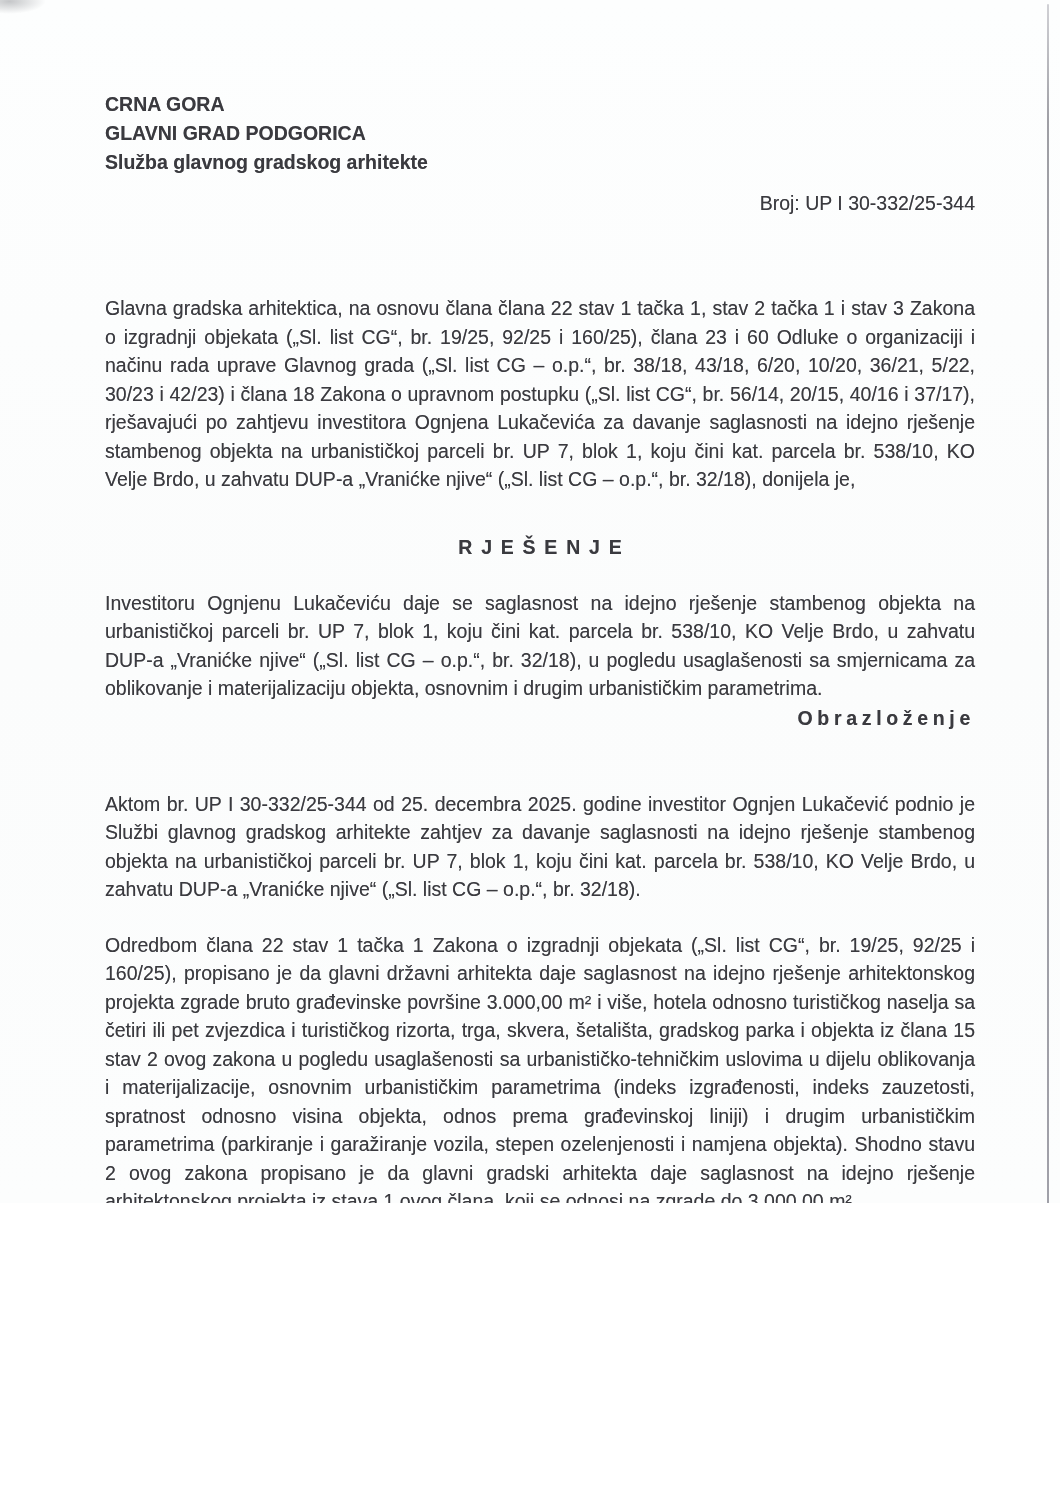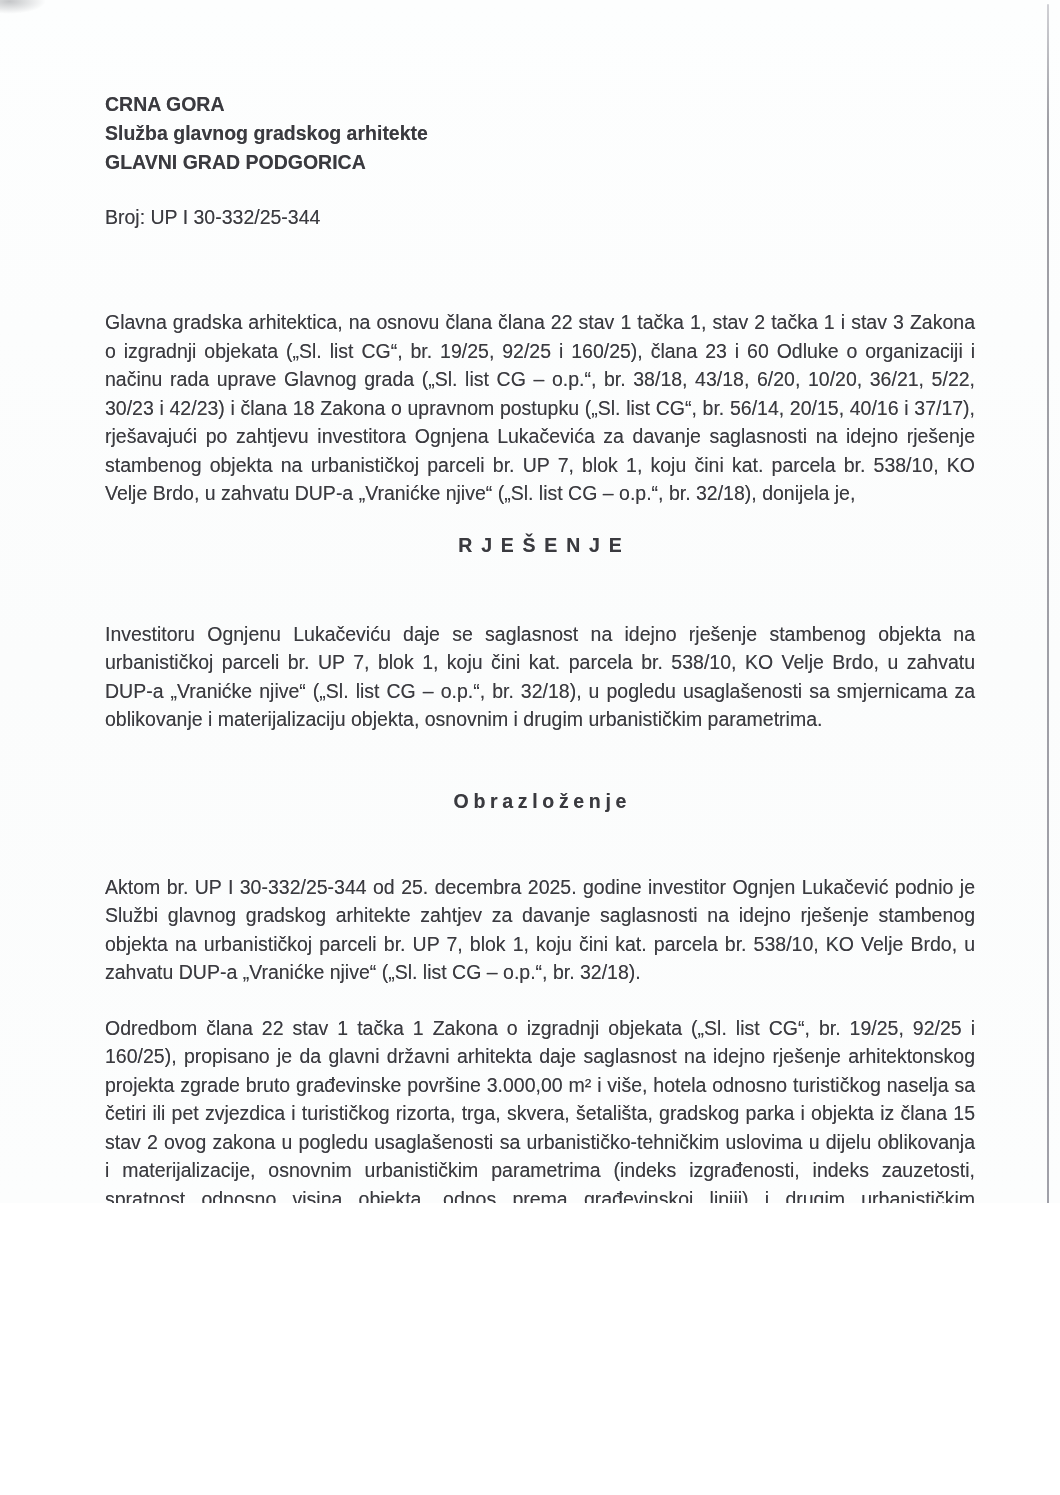--- a/index.html
+++ b/index.html
@@ -28,44 +28,45 @@
     font-size: 19.5px;
     line-height: 28.5px;
     text-shadow: 0 0 0.5px rgba(58,58,63,0.5);
   }
   .letterhead {
     margin-top: 90px;
     font-weight: bold;
     line-height: 29px;
   }
   .reference {
-    margin-top: 26px;
+    margin-top: 12px;
     line-height: 29px;
+    text-align: right;
   }
   .preamble {
     margin-top: 76px;
     text-align: justify;
   }
   .heading {
     font-weight: bold;
     text-align: center;
     line-height: 30px;
   }
   .heading-rjesenje {
-    margin-top: 22px;
+    margin-top: 38px;
     letter-spacing: 0.45em;
     text-indent: 0.45em;
   }
   .heading-obrazlozenje {
-    margin-top: 52px;
     letter-spacing: 0.24em;
     text-indent: 0.24em;
+    text-align: right;
   }
   .decision-body {
-    margin-top: 60px;
+    margin-top: 27px;
     text-align: justify;
   }
   .explanation-p1 {
     margin-top: 57px;
     text-align: justify;
   }
   .explanation-p2 {
     margin-top: 27px;
     text-align: justify;
   }
@@ -93,22 +94,22 @@
 <body>
 
 <div class="page">
 
   <div class="scan-corner-artifact"></div>
 
   <div class="content">
 
     <div class="letterhead txt">
       <div class="line">CRNA GORA</div>
+      <div class="line">GLAVNI GRAD PODGORICA</div>
       <div class="line">Služba glavnog gradskog arhitekte</div>
-      <div class="line">GLAVNI GRAD PODGORICA</div>
     </div>
 
     <div class="reference txt">
       <div class="line">Broj: UP I 30-332/25-344</div>
     </div>
 
     <p class="preamble txt">Glavna gradska arhitektica, na osnovu člana člana 22 stav 1 tačka 1, stav 2 tačka 1 i stav 3 Zakona o izgradnji objekata („Sl. list CG“, br. 19/25, 92/25 i 160/25), člana 23 i 60 Odluke o organizaciji i načinu rada uprave Glavnog grada („Sl. list CG – o.p.“, br. 38/18, 43/18, 6/20, 10/20, 36/21, 5/22, 30/23 i 42/23) i člana 18 Zakona o upravnom postupku („Sl. list CG“, br. 56/14, 20/15, 40/16 i 37/17), rješavajući po zahtjevu investitora Ognjena Lukačevića za davanje saglasnosti na idejno rješenje stambenog objekta na urbanističkoj parceli br. UP 7, blok 1, koju čini kat. parcela br. 538/10, KO Velje Brdo, u zahvatu DUP-a „Vranićke njive“ („Sl. list CG – o.p.“, br. 32/18), donijela je,</p>
 
     <div class="heading heading-rjesenje txt">RJEŠENJE</div>
 

